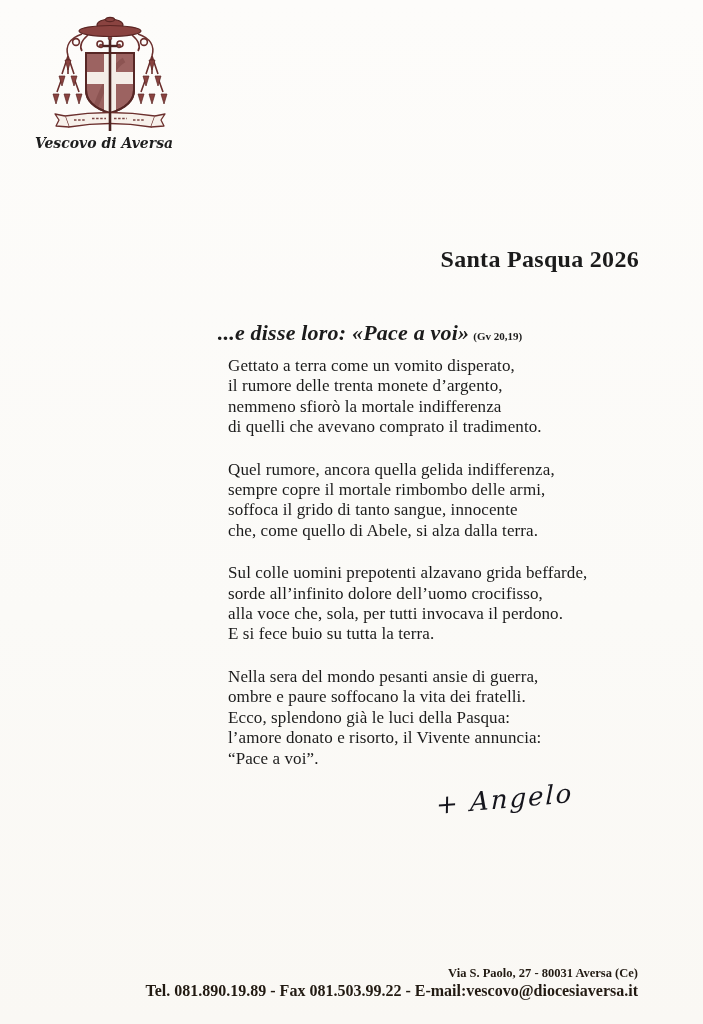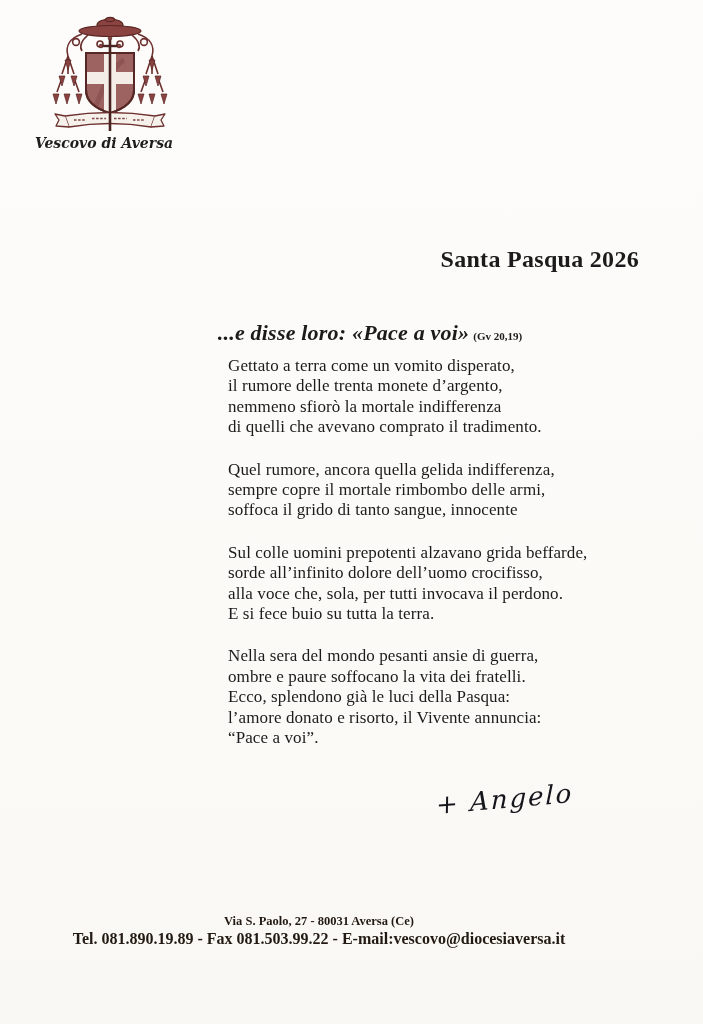--- a/index.html
+++ b/index.html
@@ -124,23 +124,23 @@
     font-size: 26px;
     letter-spacing: 2px;
     transform: rotate(-5deg) skewX(-6deg);
     color: #15151c;
   }
 
   
   .footer {
     position: absolute;
     left: 0;
-    top: 912px;
+    top: 964px;
     width: 638px;
-    text-align: center;
+    text-align: right;
     color: #221a12;
   }
   .footer-address {
     font-weight: bold;
     font-size: 12.5px;
     line-height: 18px;
   }
   .footer-contacts {
     font-weight: bold;
     font-size: 16px;
@@ -237,20 +237,21 @@
     <div class="stanza">
       <div class="poem-line">Gettato a terra come un vomito disperato,</div>
       <div class="poem-line">il rumore delle trenta monete d’argento,</div>
       <div class="poem-line">nemmeno sfiorò la mortale indifferenza</div>
       <div class="poem-line">di quelli che avevano comprato il tradimento.</div>
     </div>
     <div class="stanza">
       <div class="poem-line">Quel rumore, ancora quella gelida indifferenza,</div>
       <div class="poem-line">sempre copre il mortale rimbombo delle armi,</div>
       <div class="poem-line">soffoca il grido di tanto sangue, innocente</div>
+      <div class="poem-line">che, come quello di Abele, si alza dalla terra.</div>
     </div>
     <div class="stanza">
       <div class="poem-line">Sul colle uomini prepotenti alzavano grida beffarde,</div>
       <div class="poem-line">sorde all’infinito dolore dell’uomo crocifisso,</div>
       <div class="poem-line">alla voce che, sola, per tutti invocava il perdono.</div>
       <div class="poem-line">E si fece buio su tutta la terra.</div>
     </div>
     <div class="stanza">
       <div class="poem-line">Nella sera del mondo pesanti ansie di guerra,</div>
       <div class="poem-line">ombre e paure soffocano la vita dei fratelli.</div>

